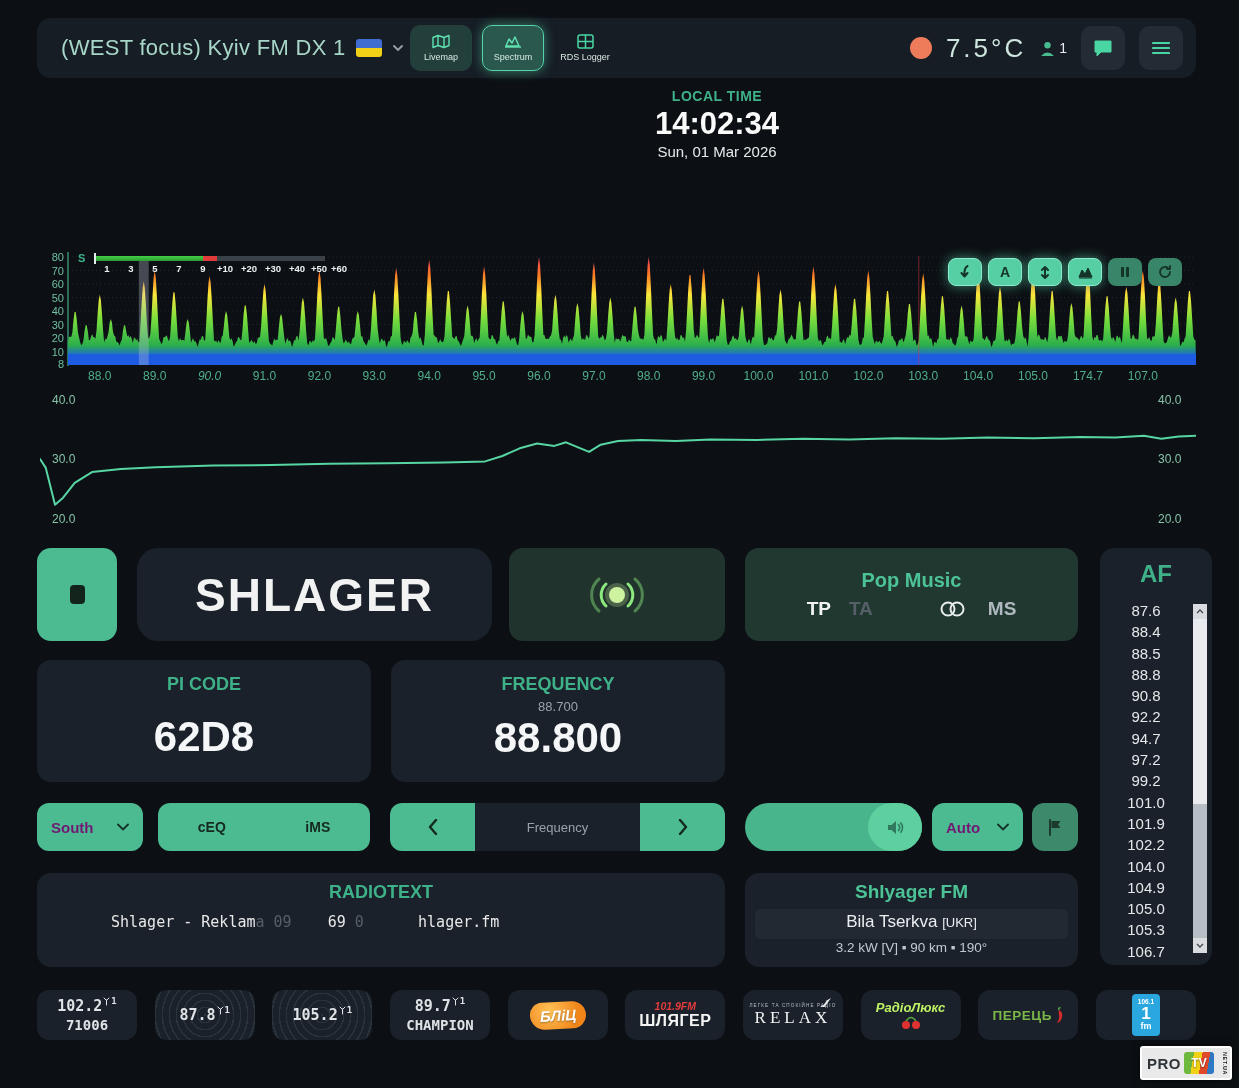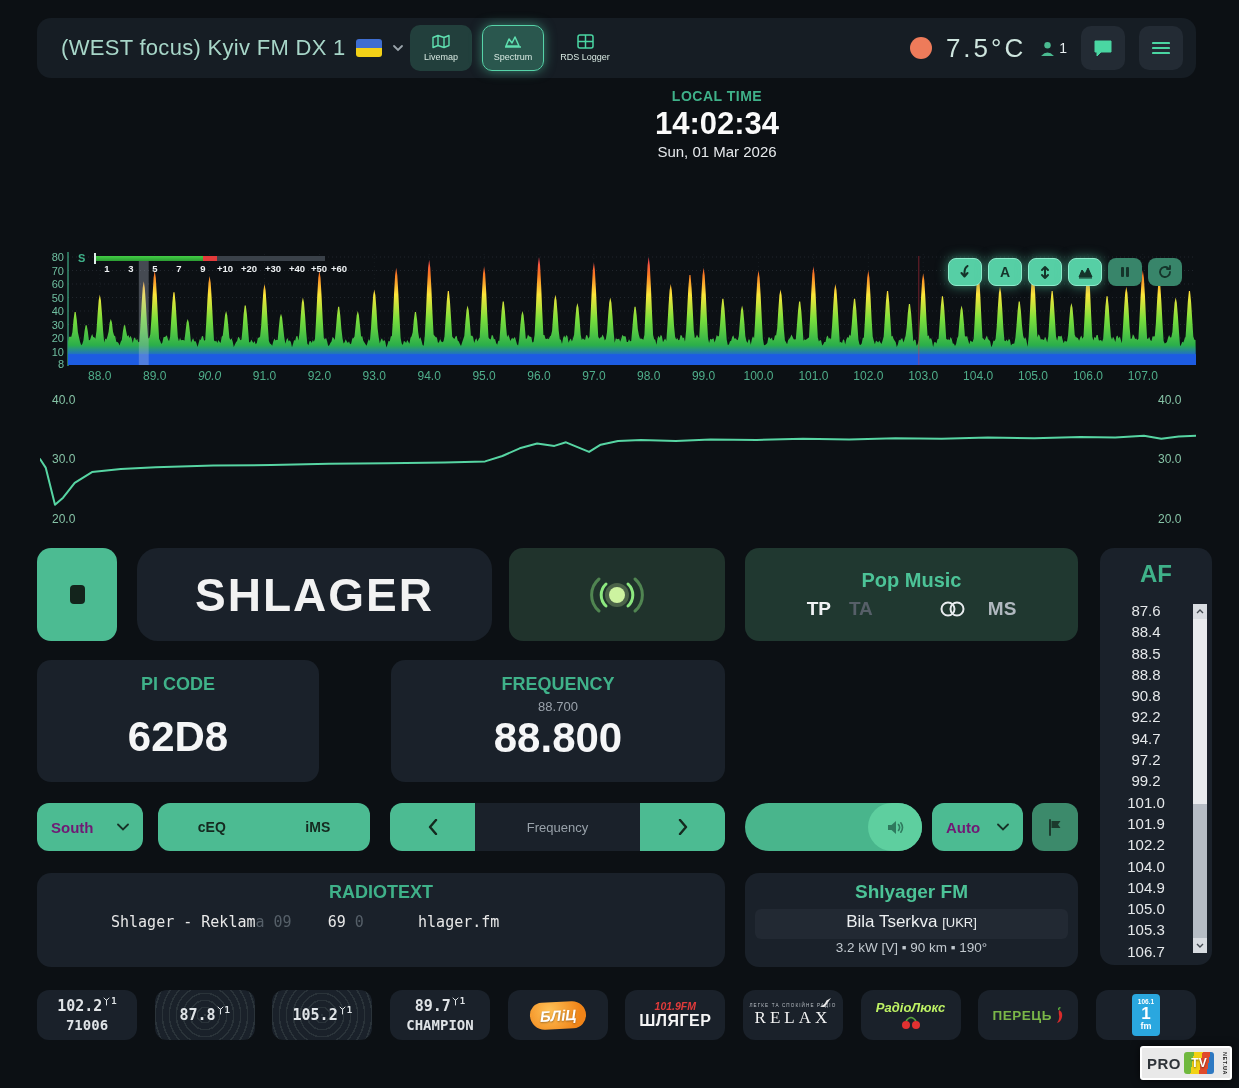--- a/index.html
+++ b/index.html
@@ -83,21 +83,21 @@
   .af-panel { left:1100px; top:548px; width:112px; height:417px; overflow:hidden; }
   .af-title { font-size:24px; font-weight:700; color:#3fb189; text-align:center; margin-top:12px; }
   .af-list { position:absolute; left:0; right:20px; top:52px; bottom:6px; overflow:hidden; text-align:center; }
   .af-item { font-size:15px; color:#e5e8ea; line-height:21.3px; cursor:pointer; }
   .af-scroll { position:absolute; right:5px; top:56px; bottom:12px; width:14px; background:#b6bdc5; border-radius:2px; }
   .af-up,.af-down { position:absolute; left:0; width:14px; height:15px; background:#d8dce1;
     display:flex; align-items:center; justify-content:center; cursor:pointer; }
   .af-up{top:0;} .af-down{bottom:0;}
   .af-thumb { position:absolute; left:0; top:15px; width:14px; height:185px; background:#e9ebee; cursor:grab; }
 
-  .pi-panel { left:37px; top:660px; width:282px; height:122px; }
+  .pi-panel { left:37px; top:660px; width:334px; height:122px; }
   .freq-panel { left:391px; top:660px; width:334px; height:122px; }
   .sigv-panel { left:745px; top:660px; width:333px; height:122px; }
   .pi-panel .p-title,.freq-panel .p-title,.sigv-panel .p-title { margin-top:14px; }
   .big-val { font-size:42px; font-weight:600; color:#f5f6f7; text-align:center; }
   .pi-val { margin-top:18px; }
   .freq-sub { font-size:13px; color:#9aa2ab; text-align:center; margin-top:4px; }
   .freq-val { margin-top:0px; }
   .sig-sub { font-size:14px; color:#e8ecef; text-align:center; margin-top:4px; }
   .sig-row { text-align:center; margin-top:0px; }
   .sig-bright { font-size:42px; font-weight:600; color:#f5f6f7; }
@@ -310,21 +310,21 @@
       <div class="xtick" style="left: 471px;">96.0</div>
       <div class="xtick" style="left: 525.9px;">97.0</div>
       <div class="xtick" style="left: 580.7px;">98.0</div>
       <div class="xtick" style="left: 635.6px;">99.0</div>
       <div class="xtick" style="left: 690.5px;">100.0</div>
       <div class="xtick" style="left: 745.4px;">101.0</div>
       <div class="xtick" style="left: 800.3px;">102.0</div>
       <div class="xtick" style="left: 855.2px;">103.0</div>
       <div class="xtick" style="left: 910.1px;">104.0</div>
       <div class="xtick" style="left: 965px;">105.0</div>
-      <div class="xtick" style="left: 1019.9px;">106.0</div>
+      <div class="xtick" style="left: 1019.9px;">174.7</div>
       <div class="xtick" style="left: 1074.8px;">107.0</div>
     </div>
 
   <div class="smeter">
     <span class="s-lab">S</span>
     <div class="track">
       <div class="tr-green"></div>
       <div class="tr-red"></div>
     </div>
     <div class="startline"></div>

